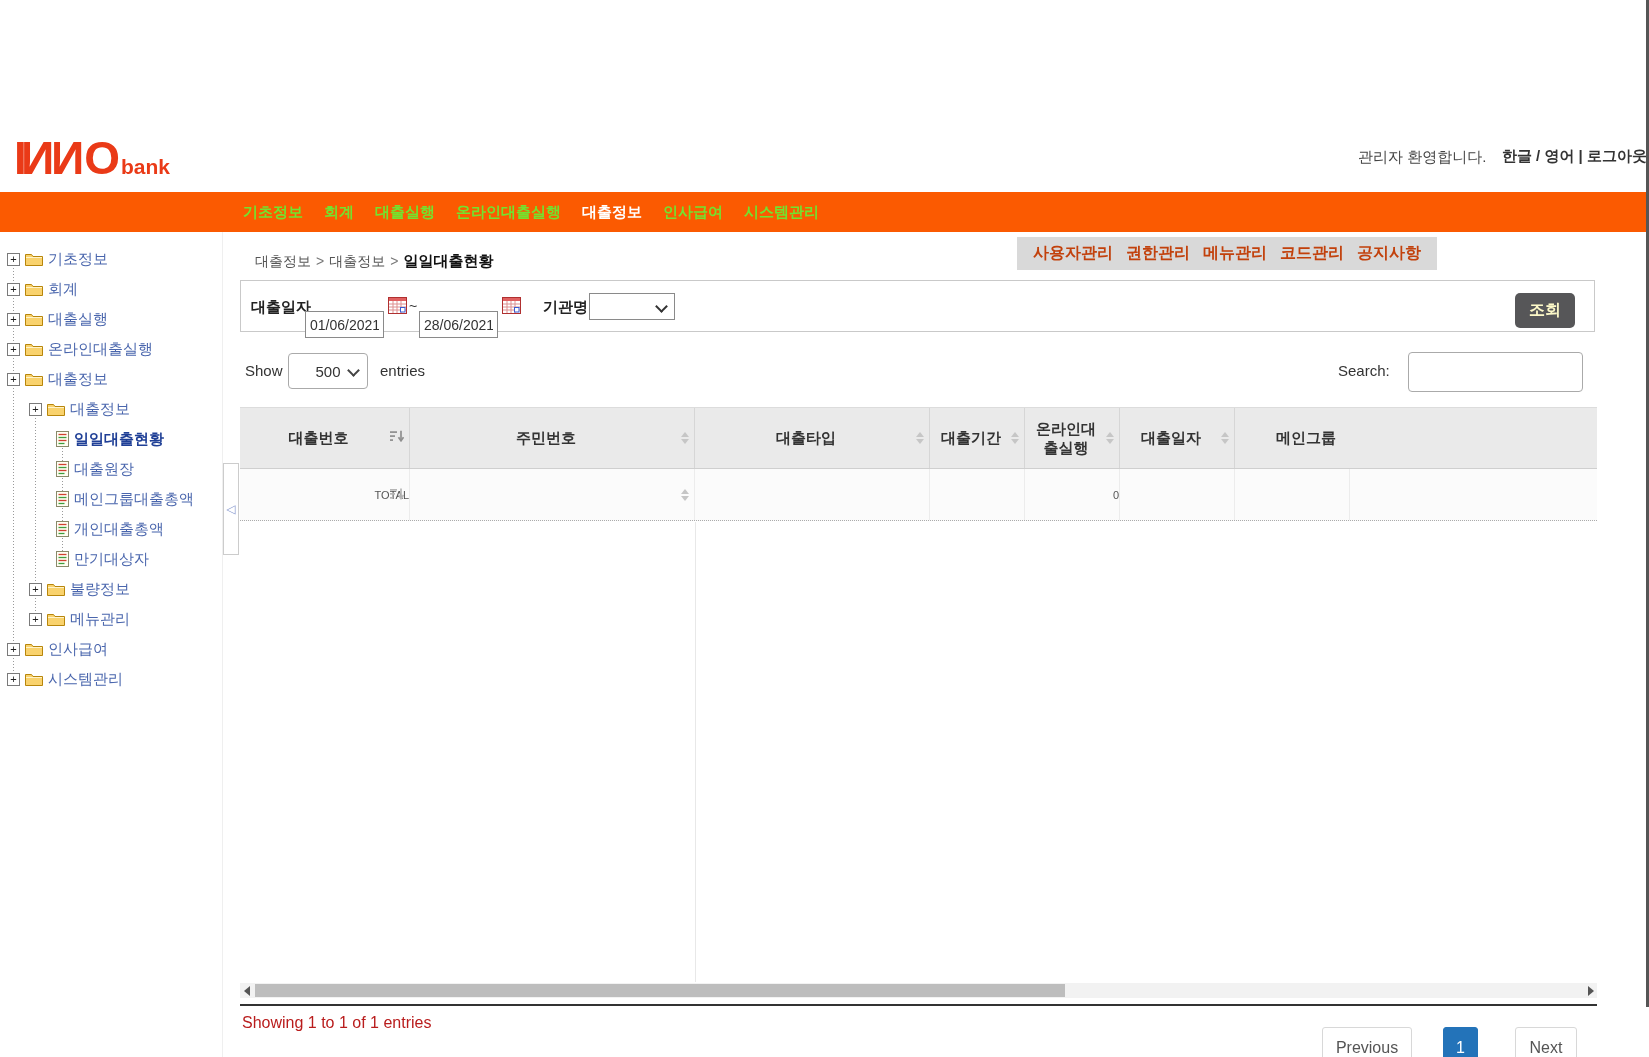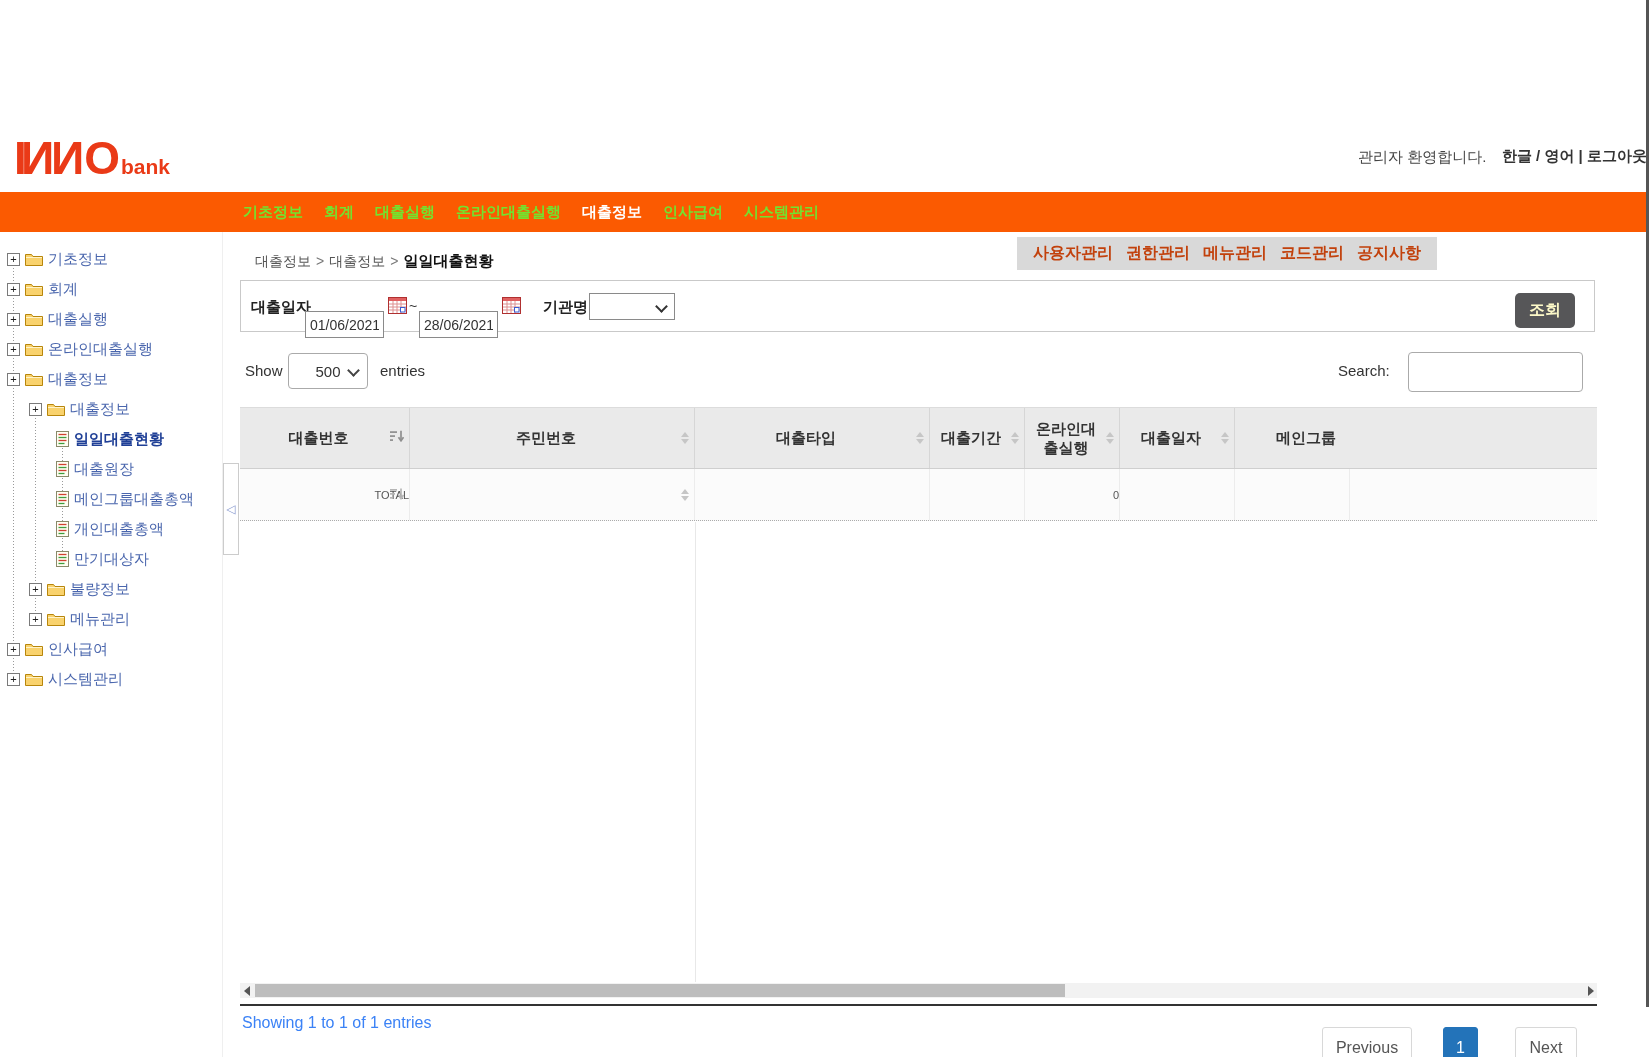--- a/index.html
+++ b/index.html
@@ -119,21 +119,21 @@
   
   .hscroll{position:absolute;left:0;top:751px;width:1357px;height:15px;background:#f2f2f2}
   .hs-arrow{position:absolute;top:0;width:13px;height:15px;display:flex;align-items:center;justify-content:center;cursor:pointer}
   .hs-left{left:0}
   .hs-right{right:0}
   .hs-arrow .tri-l{width:0;height:0;border:5px solid transparent;border-right:6px solid #555;border-left:none}
   .hs-arrow .tri-r{width:0;height:0;border:5px solid transparent;border-left:6px solid #555;border-right:none}
   .hs-thumb{position:absolute;left:15px;top:1px;width:810px;height:13px;background:#bdbdbd;cursor:grab}
   .bottom-line{position:absolute;left:0;top:772px;width:1357px;height:2px;background:#333}
 
-  .showing-text{position:absolute;left:2px;top:782px;font-size:16px;color:#3b82f6;white-space:nowrap}
+  .showing-text{position:absolute;left:2px;top:782px;font-size:16px;color:#b91c1c;white-space:nowrap}
 
   .pagination{position:absolute;left:1082px;top:795px;display:flex;gap:0}
   .page-btn{height:42px;border:1px solid #d8d8d8;border-radius:3px;background:#fff;color:#555;
             font-size:16px;display:flex;align-items:center;justify-content:center;cursor:pointer;
             box-sizing:border-box;font-family:inherit}
   .page-prev{width:90px;margin-right:31px}
   .page-num{width:35px;background:#2373b9;border-color:#2373b9;color:#fff;margin-right:37px}
   .page-next{width:62px}
 
   .frame-edge{position:absolute;right:0;top:0;width:3px;height:1007px;background:#555}

